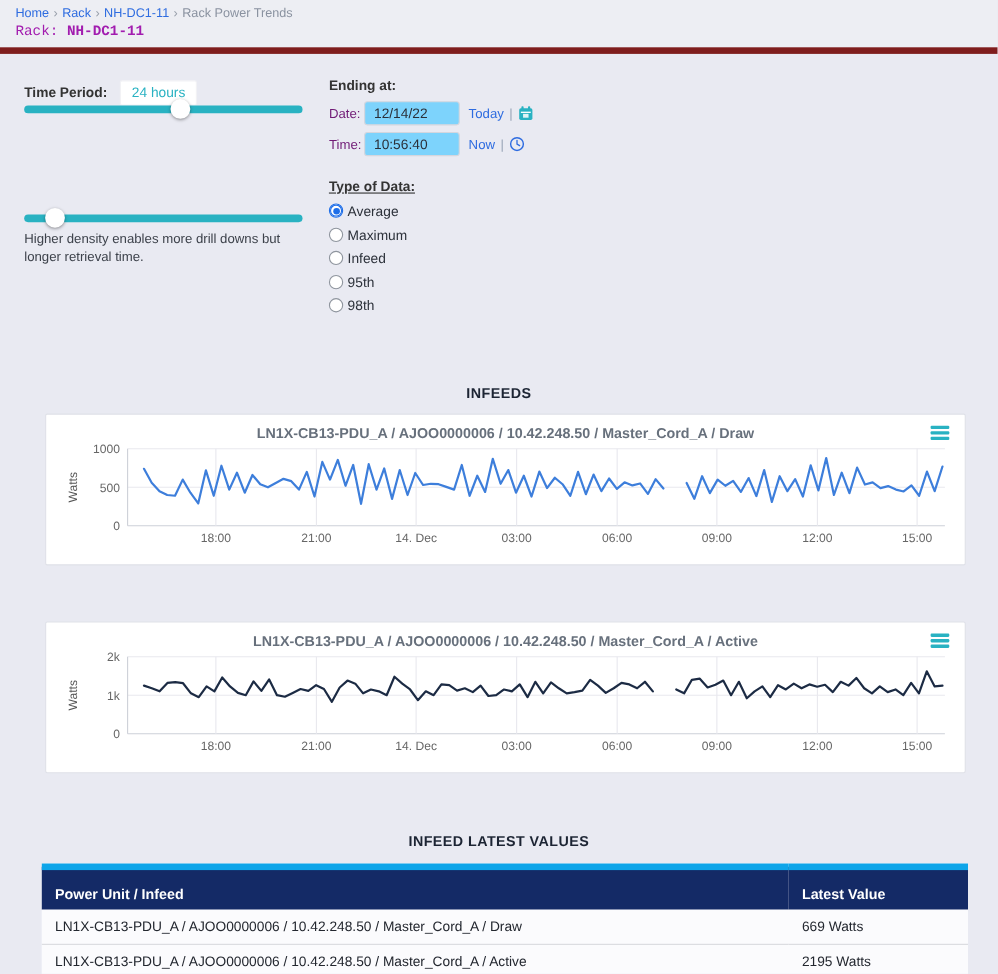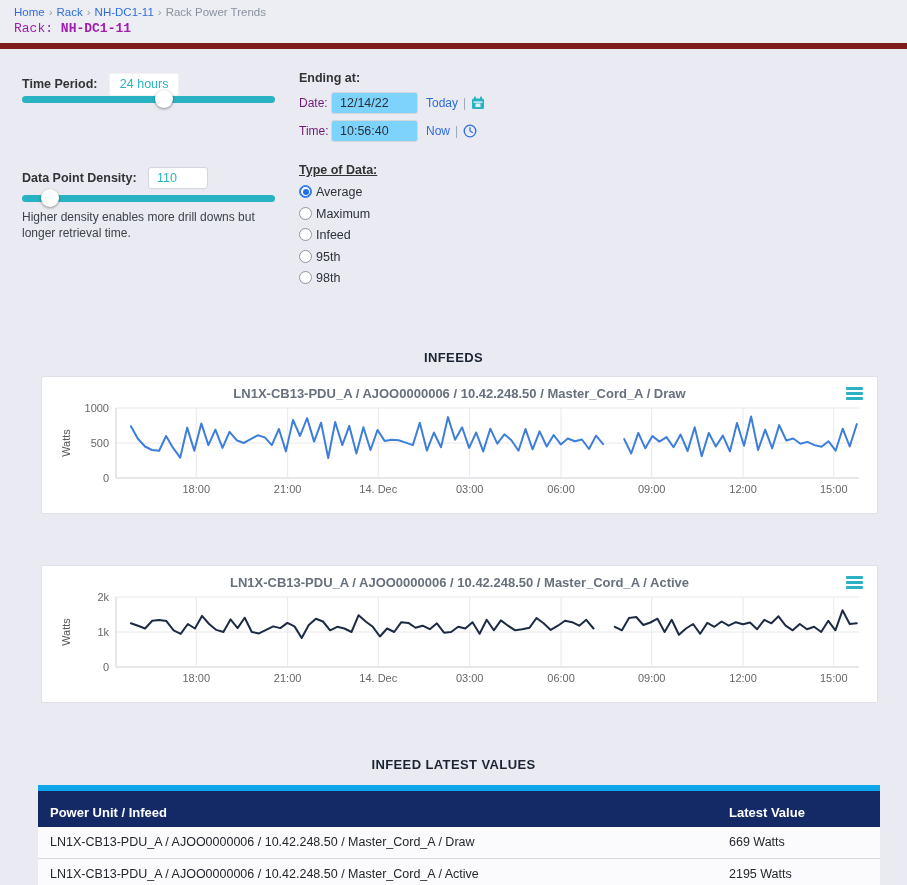--- a/index.html
+++ b/index.html
@@ -139,24 +139,20 @@
     <a class="link">Now</a>
     <span class="pipe">|</span>
     <span style="display:inline-flex">
       <svg width="14" height="14" viewBox="0 0 14 14">
           <circle cx="7" cy="7" r="5.8" fill="none" stroke="#2e6ce0" stroke-width="1.3"></circle>
           <path d="M7 3.6 V7 L9.4 8.4" fill="none" stroke="#2e6ce0" stroke-width="1.2" stroke-linecap="round"></path>
         </svg>
     </span>
   </div>
 
-  <div class="dens-row">
-    <span class="ctl-label">Data Point Density:</span>
-    <input class="dens-input" value="110" style="">
-  </div>
   <div class="slider dd-slider">
     <div class="track"></div>
     <div class="handle" id="dd-handle" style="left: 11%;"></div>
   </div>
   <div class="dens-help">Higher density enables more drill downs but longer retrieval time.</div>
 
   <div class="tod-label ctl-label">Type of Data:</div>
   <div class="radio-list">
     <div class="radio-row">
       <span class="radio checked"></span>

